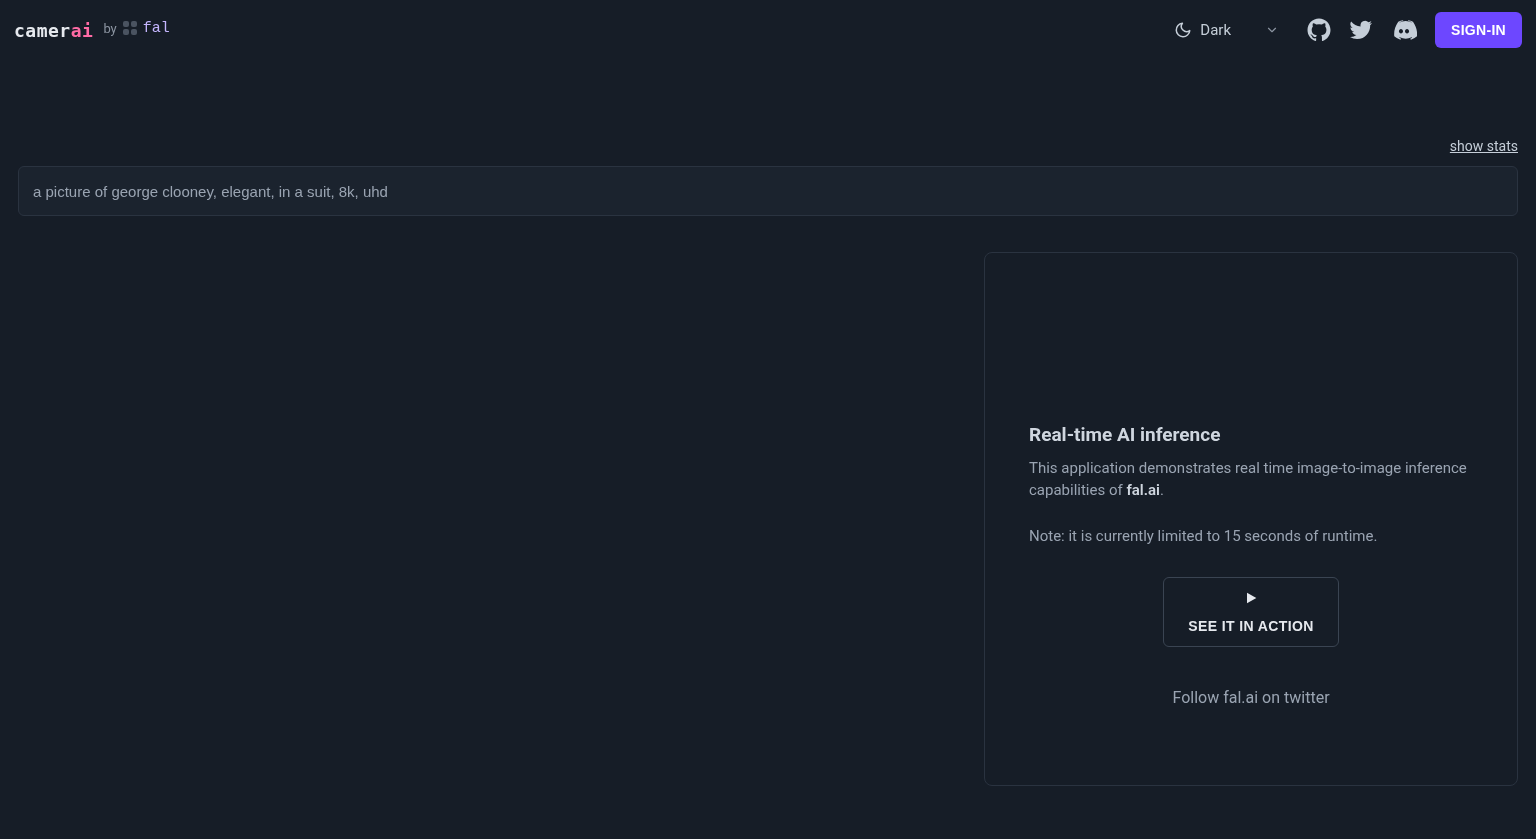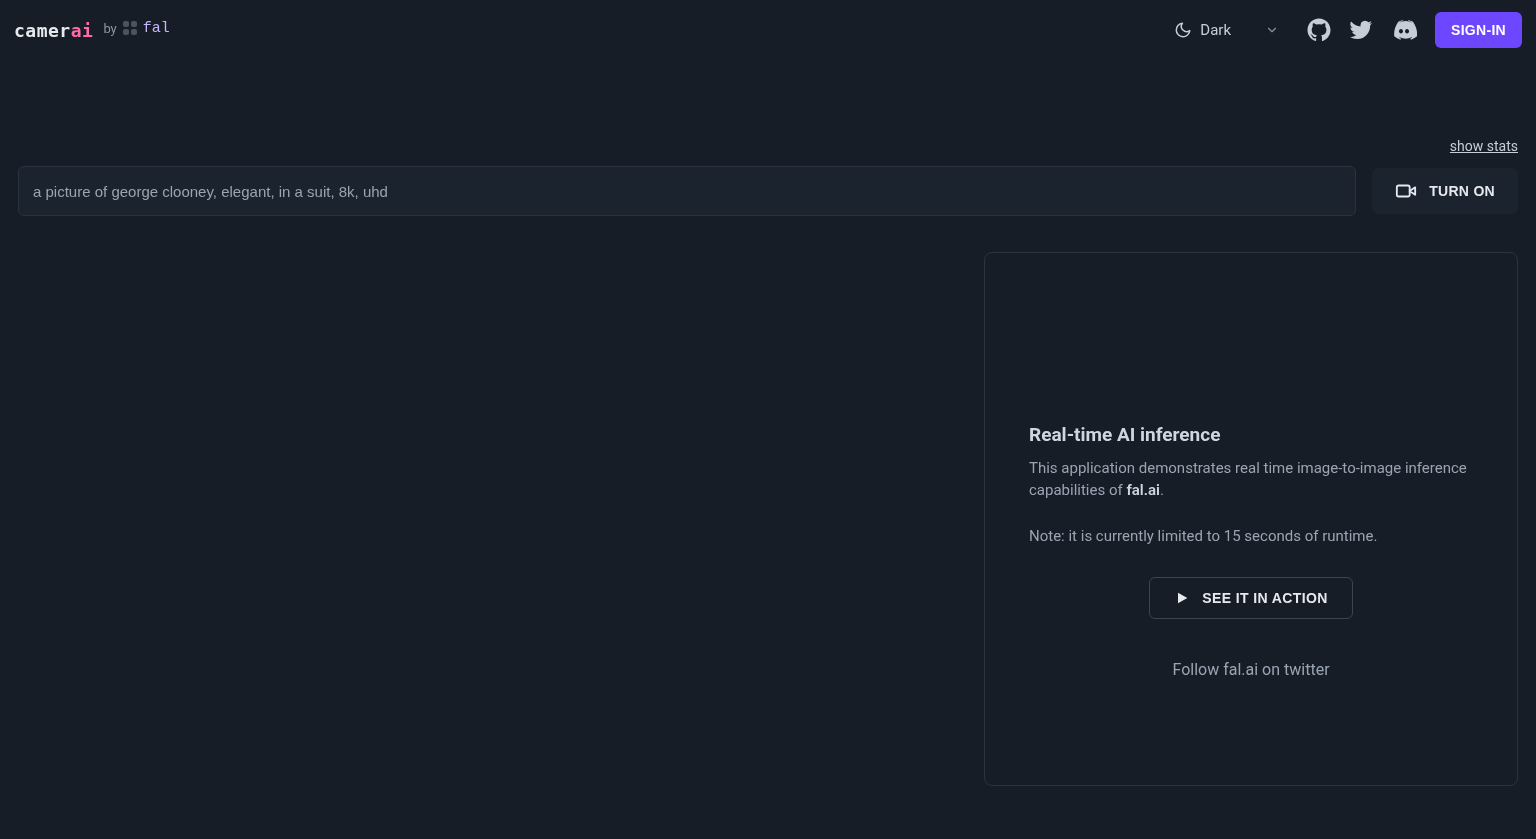--- a/index.html
+++ b/index.html
@@ -167,20 +167,21 @@
     margin: 30px auto 0 auto;
     border: 1px solid #3a4452;
     background: transparent;
     color: #e6e9ee;
     font-weight: 700;
     font-size: 14px;
     letter-spacing: 0.4px;
     padding: 12px 24px;
     border-radius: 6px;
     cursor: pointer;
+    flex-direction: column;
   }
   .follow {
     text-align: center;
     margin-top: 41px;
     color: #9aa4b2;
     font-size: 16px;
     cursor: pointer;
   }
   svg { display: block; }
 </style>
@@ -239,29 +240,20 @@
     <button class="signin">SIGN-IN</button>
   </div>
 </div>
 
 <div class="stats-row">
   <span class="show-stats">show stats</span>
 </div>
 
 <div class="prompt-row">
   <input class="prompt-input" type="text" value="a picture of george clooney, elegant, in a suit, 8k, uhd" style="">
-  <button class="turn-on">
-    <span>
-      <svg width="22" height="22" viewBox="0 0 24 24" fill="none" stroke="#e6e9ee" stroke-width="2" stroke-linecap="round" stroke-linejoin="round">
-          <rect x="2" y="6" width="14" height="12" rx="2"></rect>
-          <polygon points="22 8 16 12 22 16 22 8"></polygon>
-        </svg>
-    </span>
-    <span>TURN ON</span>
-  </button>
 </div>
 
 <div class="main-area">
   <div class="left-pane"></div>
   <div class="card">
     <h2>Real-time AI inference</h2>
     <p>
       <span>This application demonstrates real time image-to-image inference capabilities of </span><strong>fal.ai</strong><span>.</span>
     </p>
     <p>Note: it is currently limited to 15 seconds of runtime.</p>

